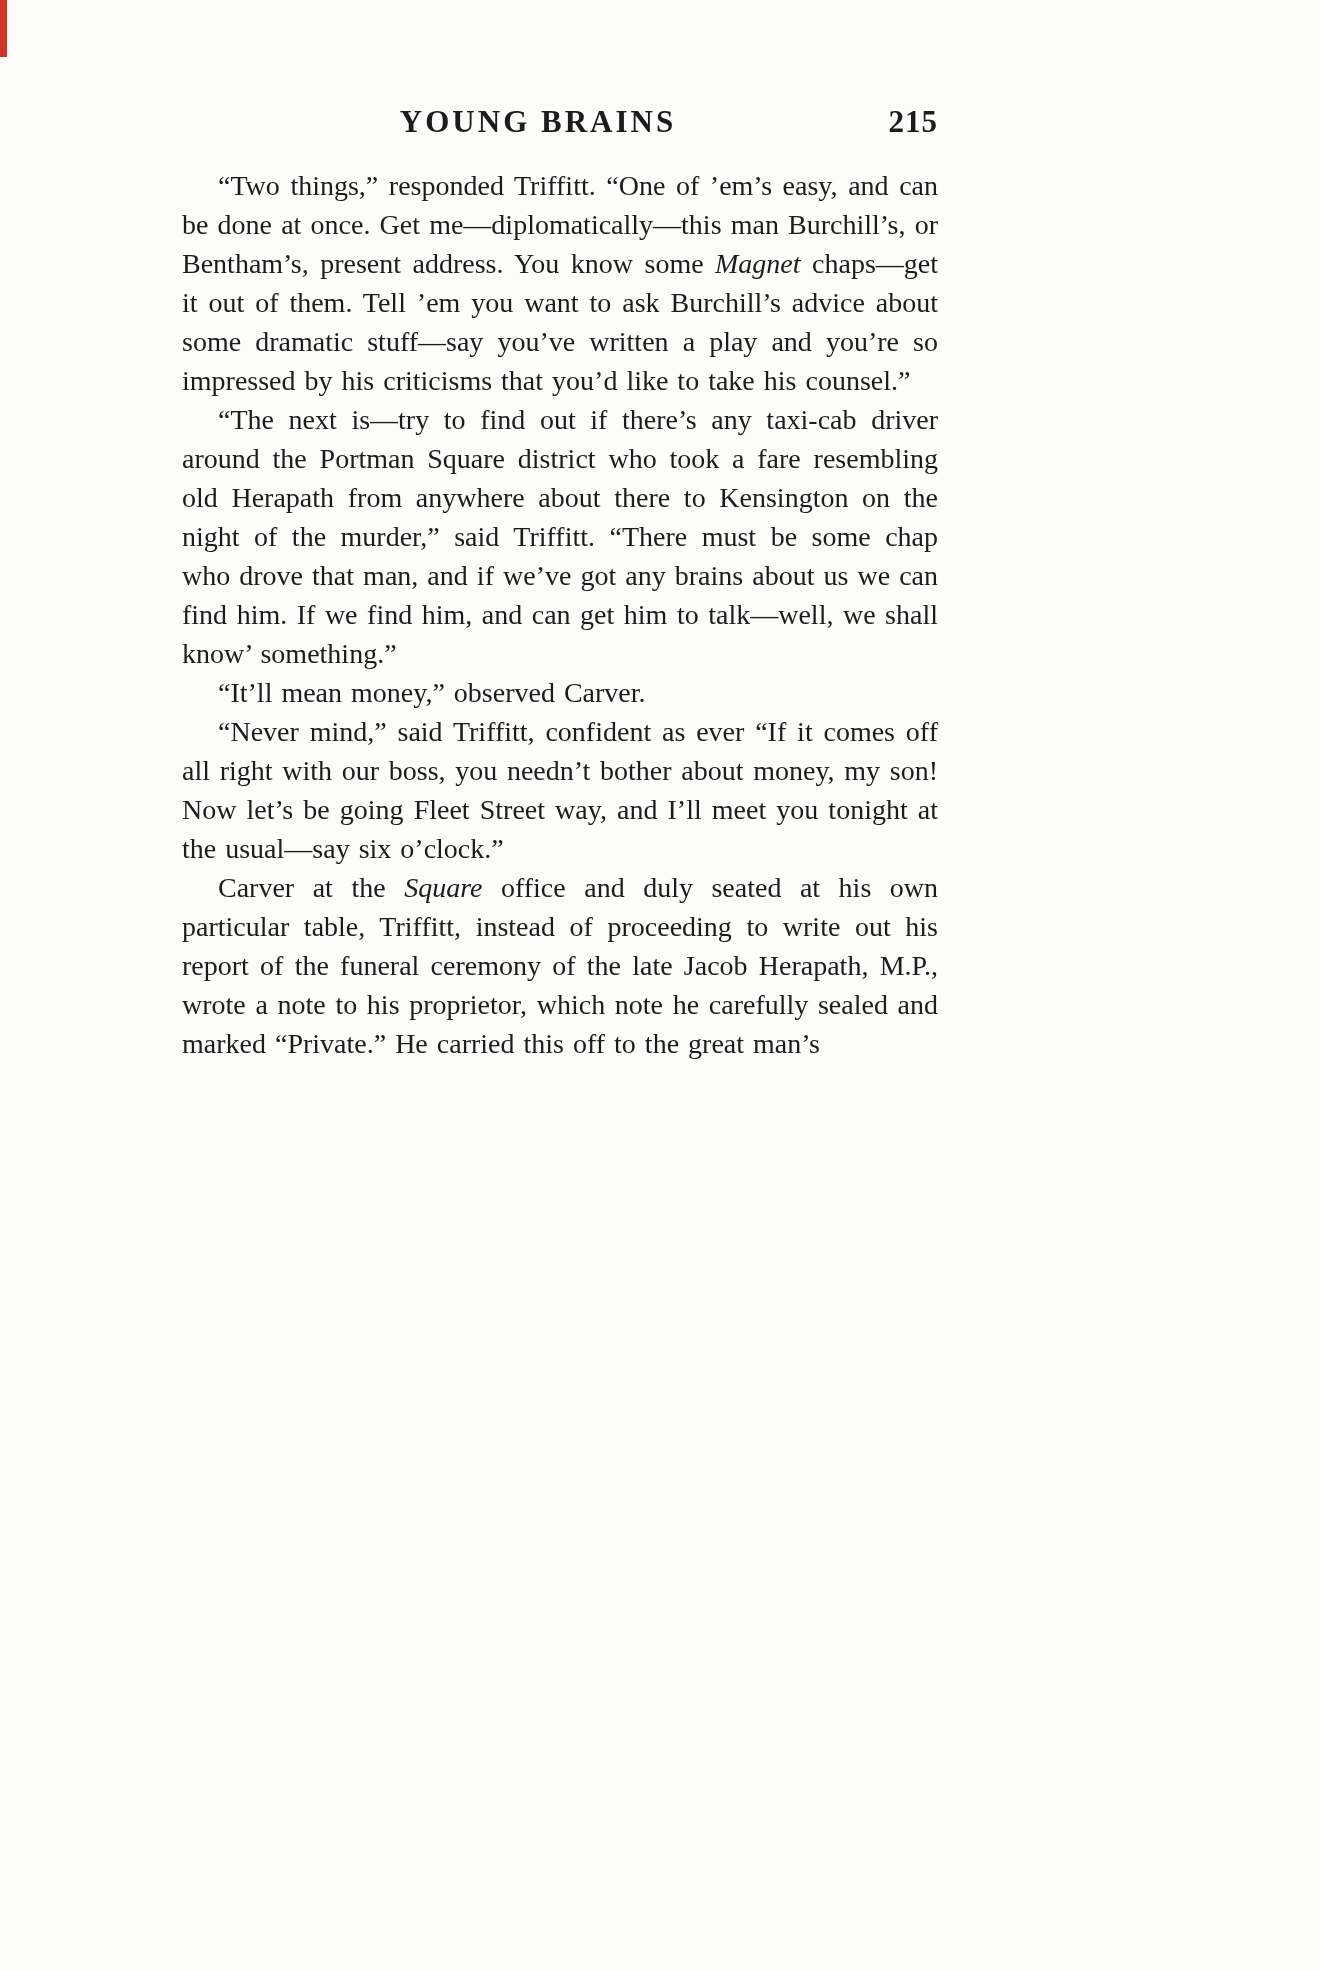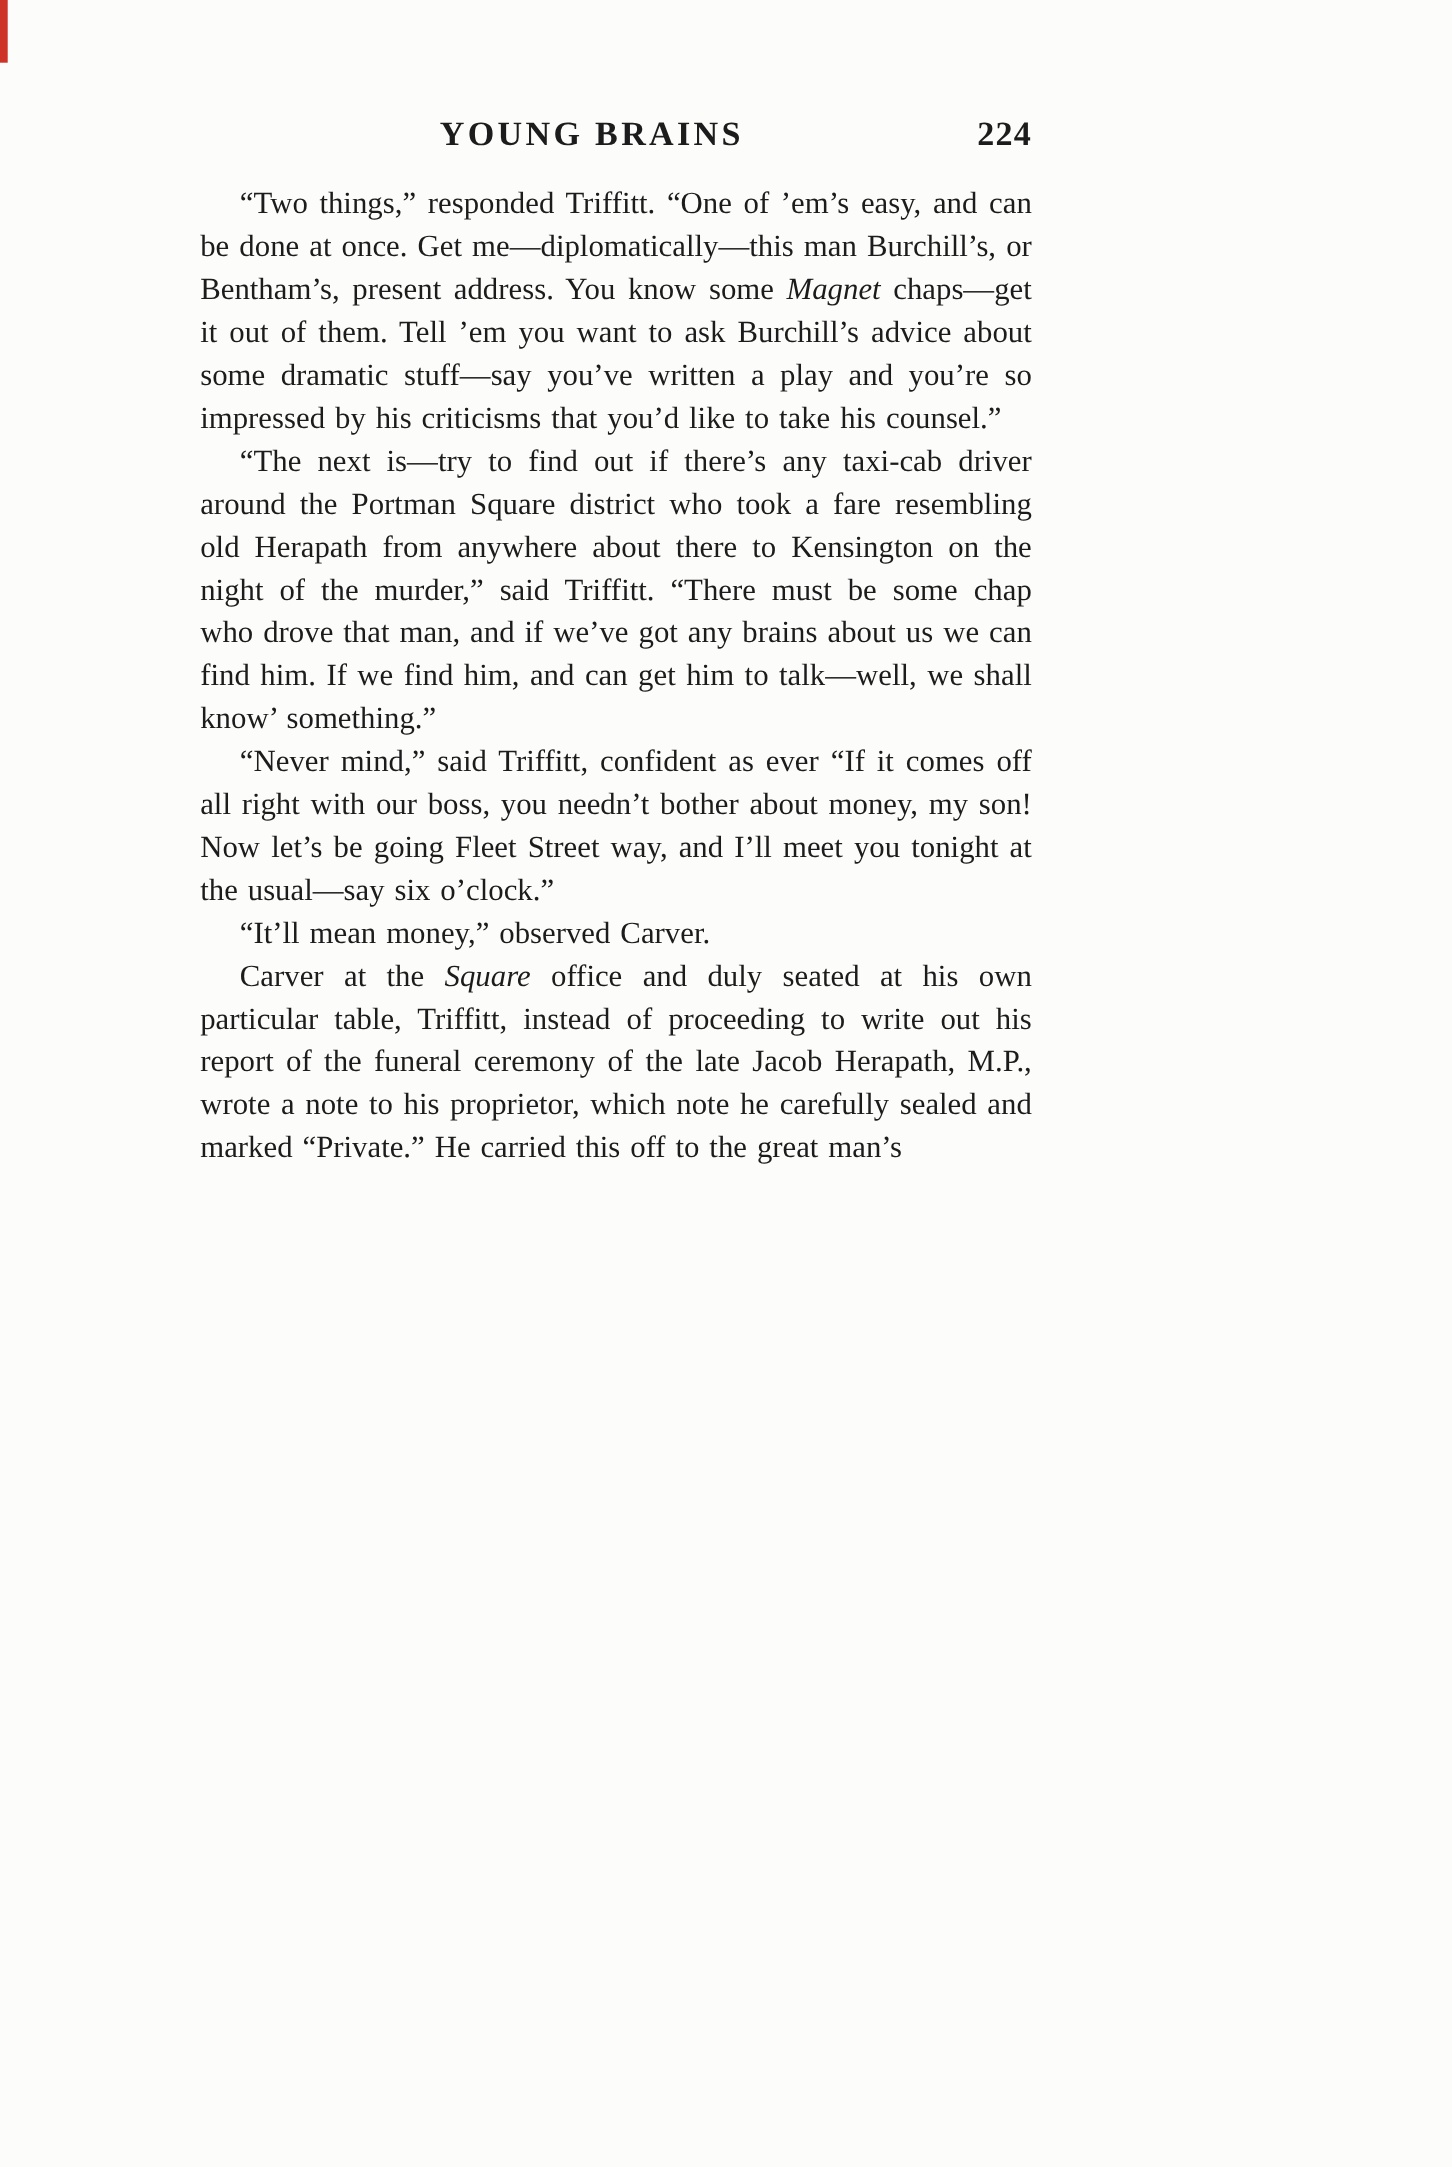--- a/index.html
+++ b/index.html
@@ -62,23 +62,23 @@
   }
 </style>
 </head>
 <body>
 
 <div class="page">
   <div class="scan-mark"></div>
   <div class="content">
     <div class="running-head">
       <span class="head-title">YOUNG BRAINS</span>
-      <span class="page-num">224</span>
+      <span class="page-num">215</span>
     </div>
     <div class="body-text">
         <p><span>“Two things,” responded Triffitt. “One of ’em’s easy, and can be done at once. Get me—diplomatically—this man Burchill’s, or Bentham’s, present address. You know some </span><span class="italic">Magnet</span><span> chaps—get it out of them. Tell ’em you want to ask Burchill’s advice about some dramatic stuff—say you’ve written a play and you’re so impressed by his criticisms that you’d like to take his counsel.”</span></p>
         <p><span>“The next is—try to find out if there’s any taxi-cab driver around the Portman Square district who took a fare resembling old Herapath from anywhere about there to Kensington on the night of the murder,” said Triffitt. “There must be some chap who drove that man, and if we’ve got any brains about us we can find him. If we find him, and can get him to talk—well, we shall know’ something.”</span></p>
+        <p><span>“It’ll mean money,” observed Carver.</span></p>
         <p><span>“Never mind,” said Triffitt, confident as ever “If it comes off all right with our boss, you needn’t bother about money, my son! Now let’s be going Fleet Street way, and I’ll meet you tonight at the usual—say six o’clock.”</span></p>
-        <p><span>“It’ll mean money,” observed Carver.</span></p>
         <p><span>Carver at the </span><span class="italic">Square</span><span> office and duly seated at his own particular table, Triffitt, instead of proceeding to write out his report of the funeral ceremony of the late Jacob Herapath, M.P., wrote a note to his proprietor, which note he carefully sealed and marked “Private.” He carried this off to the great man’s</span></p>
       </div>
   </div>
 </div>
 
 </body></html>

